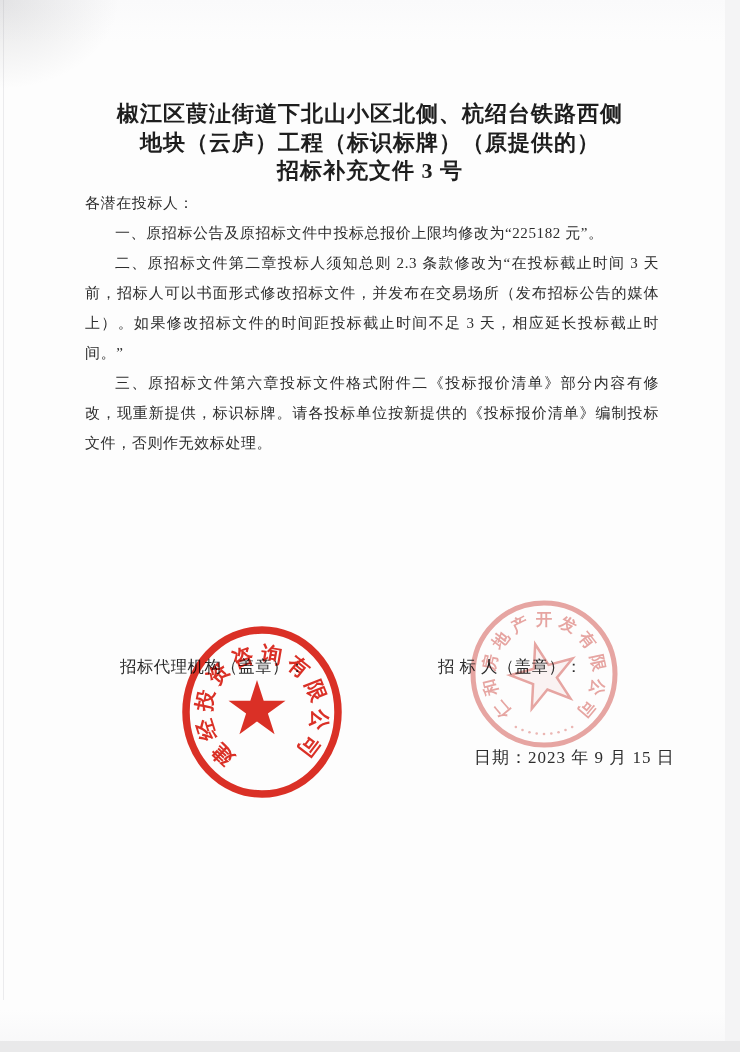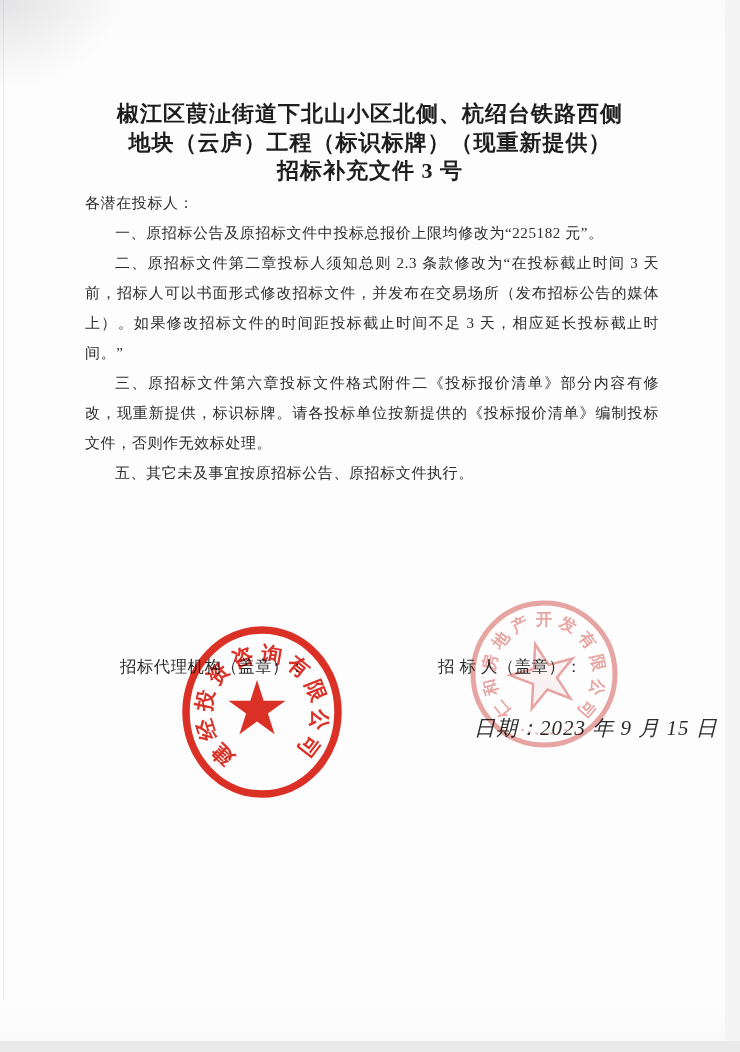--- a/index.html
+++ b/index.html
@@ -36,45 +36,44 @@
     position:absolute;top:188px;left:85px;width:574px;
     font-size:15px;line-height:30px;letter-spacing:.6px;
     text-align:justify;
   }
   .salutation{margin:0;}
   .content p.para{margin:0;text-indent:2em;}
   .sig-row{position:absolute;top:656px;left:0;width:740px;font-size:16.4px;letter-spacing:.5px;}
   .sig-agency{position:absolute;left:120px;top:0;white-space:nowrap;}
   .sig-bidder{position:absolute;left:438px;top:0;white-space:nowrap;}
   .date-line{
-    position:absolute;top:714px;left:474px;font-size:21px;letter-spacing:1px;white-space:nowrap;font-style:italic;
+    position:absolute;top:746px;left:474px;font-size:17px;letter-spacing:1px;white-space:nowrap;
   }
   .stamp{position:absolute;mix-blend-mode:multiply;pointer-events:none;}
   #stamp-agency{left:170px;top:612px;opacity:.93;}
   #stamp-bidder{left:462px;top:593px;opacity:.48;}
 </style>
 </head>
 <body>
 
 <div class="page">
   <div class="corner-shade"></div>
 
   <div class="title">
     <div>椒江区葭沚街道下北山小区北侧、杭绍台铁路西侧</div>
-    <div>地块（云庐）工程（标识标牌）（现重新提供）</div>
+    <div>地块（云庐）工程（标识标牌）（原提供的）</div>
     <div>招标补充文件 3 号</div>
   </div>
 
   <div class="content">
     <p class="salutation">各潜在投标人：</p>
     <div>
         <p class="para">一、原招标公告及原招标文件中投标总报价上限均修改为“225182 元”。</p>
         <p class="para">二、原招标文件第二章投标人须知总则 2.3 条款修改为“在投标截止时间 3 天前，招标人可以书面形式修改招标文件，并发布在交易场所（发布招标公告的媒体上）。如果修改招标文件的时间距投标截止时间不足 3 天，相应延长投标截止时间。”</p>
         <p class="para">三、原招标文件第六章投标文件格式附件二《投标报价清单》部分内容有修改，现重新提供，标识标牌。请各投标单位按新提供的《投标报价清单》编制投标文件，否则作无效标处理。</p>
-        <p class="para">五、其它未及事宜按原招标公告、原招标文件执行。</p>
       </div>
   </div>
 
   <div class="sig-row">
     <span class="sig-agency">招标代理机构（盖章）：</span>
     <span class="sig-bidder">招  标  人（盖章）：</span>
   </div>
 
   <div class="date-line">日期：2023 年 9 月 15 日</div>
 

